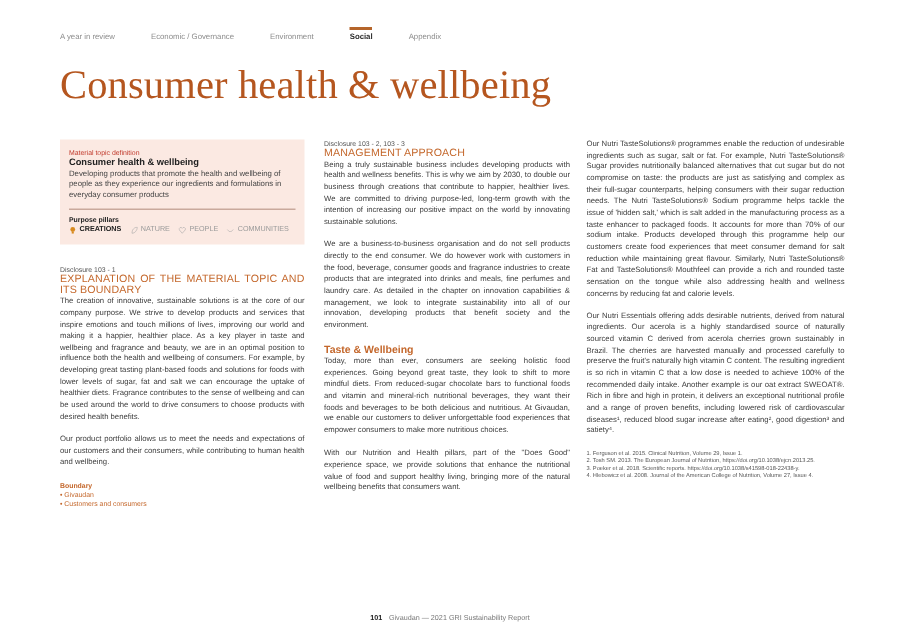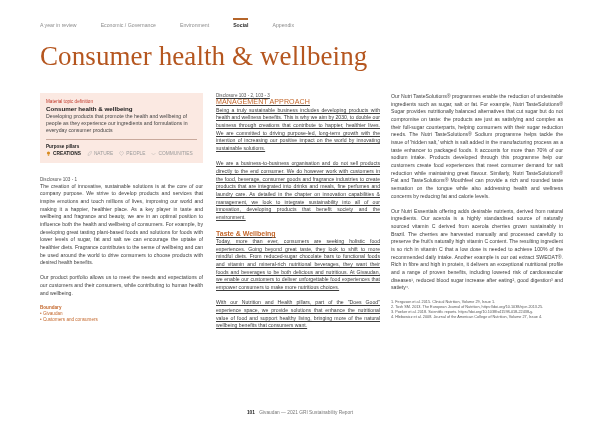--- a/index.html
+++ b/index.html
@@ -6,21 +6,21 @@
   body { width:600px; height:424px; background:#ffffff; position:relative; overflow:hidden;
          font-family:"Liberation Sans", sans-serif; color:#3a3a3a; }
   .nav { position:absolute; top:22px; left:40px; display:flex; gap:24px; font-size:5.2px; color:#8c8c8c; }
   .nav .item { position:relative; }
   .nav .item.active { color:#2b2b2b; font-weight:bold; }
   .nav .item.active::before { content:""; position:absolute; top:-4px; left:0; width:100%; height:2px; background:#b5652a; }
   .title { position:absolute; top:41px; left:40px; font-family:"Liberation Serif", serif; font-size:27px;
            color:#b5561f; letter-spacing:0.1px; }
   .col { position:absolute; top:93px; font-size:5.15px; line-height:7.65px; color:#3c3c3c; text-align:justify; }
   .col1 { left:40px; width:163px; }
-  .col2 { left:216px; width:164px;text-decoration:underline; }
+  .col2 { left:216px; width:164px; }
   .col3 { left:391px; width:172px; }
   .card { background:#fbe9e2; padding:6px 6px 6px 6px; margin-bottom:14px; }
   .card .label { color:#c0392b; font-size:4.6px; line-height:6px; }
   .card .card-title { font-weight:bold; color:#222; font-size:6.2px; line-height:8px; }
   .card .desc { color:#444; font-size:5.2px; line-height:7.2px; text-align:left; }
   .card hr { border:none; border-top:0.6px solid #c9a99c; margin:4px 0 4px 0; }
   .card .pillars-label { font-weight:bold; font-size:4.6px; color:#222; line-height:6px; }
   .pillars { display:flex; gap:6px; font-size:4.8px; line-height:7px; color:#9a9a9a; align-items:center; }
   .pillars .p { display:flex; align-items:center; gap:2px; }
   .pillars .p.active { color:#222; font-weight:bold; }
@@ -79,20 +79,21 @@
       <span class="p">
         <svg class="ico" viewBox="0 0 10 10">
             <path d="M1 4 L4 7 L5 6 L6 7 L9 4" fill="none" stroke="#aaa" stroke-width="0.8"></path>
           </svg>
         <span>COMMUNITIES</span>
       </span>
     </div>
   </div>
 
   <div class="disc">Disclosure 103 - 1</div>
+  <div class="subhead">Explanation of the material topic and its boundary</div>
   <p>The creation of innovative, sustainable solutions is at the core of our company purpose. We strive to develop products and services that inspire emotions and touch millions of lives, improving our world and making it a happier, healthier place. As a key player in taste and wellbeing and fragrance and beauty, we are in an optimal position to influence both the health and wellbeing of consumers. For example, by developing great tasting plant-based foods and solutions for foods with lower levels of sugar, fat and salt we can encourage the uptake of healthier diets. Fragrance contributes to the sense of wellbeing and can be used around the world to drive consumers to choose products with desired health benefits.</p>
   <p>Our product portfolio allows us to meet the needs and expectations of our customers and their consumers, while contributing to human health and wellbeing.</p>
   <div class="bnd-label">Boundary</div>
   <div class="bnd">• <span>Givaudan</span></div>
   <div class="bnd">• <span>Customers and consumers</span></div>
 </div>
 
 <div class="col col2">
   <div class="disc">Disclosure 103 - 2, 103 - 3</div>
   <div class="subhead">Management approach</div>

